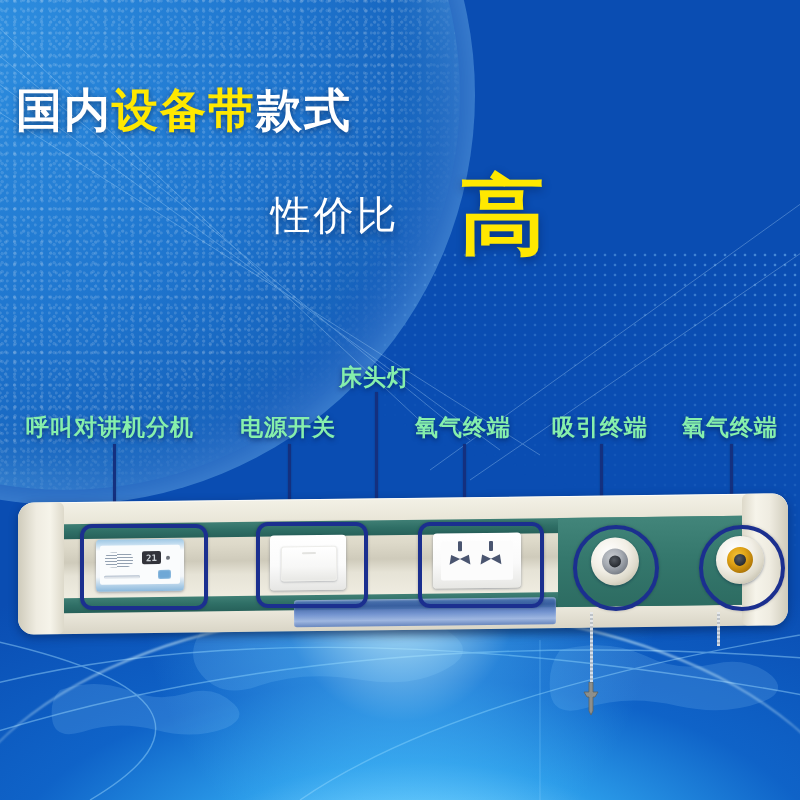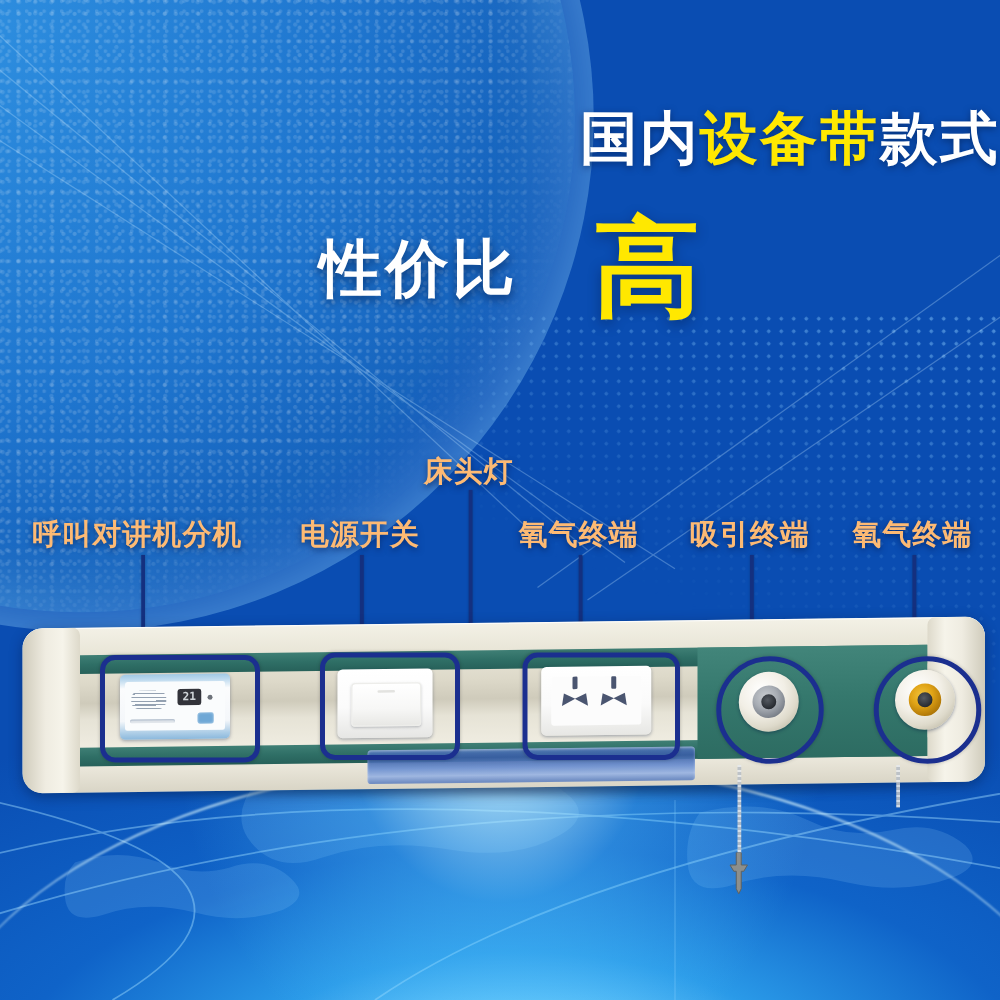--- a/index.html
+++ b/index.html
@@ -56,46 +56,46 @@
   .dots{
     position:absolute;right:0;top:250px;width:420px;height:300px;
     background-image:radial-gradient(circle, rgba(140,205,255,.55) 0 1.5px, rgba(0,0,0,0) 1.6px);
     background-size:10px 10px;
     -webkit-mask-image:linear-gradient(200deg, rgba(0,0,0,.9), rgba(0,0,0,0) 72%);
             mask-image:linear-gradient(200deg, rgba(0,0,0,.9), rgba(0,0,0,0) 72%);
   }
   .rays{position:absolute;inset:0;}
 
   
-  .headline{position:absolute;left:16px;right:0;top:80px;text-align:right;pointer-events:none;}
+  .headline{position:absolute;left:16px;right:0;top:80px;text-align:left;pointer-events:none;}
   .line1{
     font-size:46px;font-weight:bold;letter-spacing:2px;color:#ffffff;
     text-shadow:0 2px 6px rgba(0,25,70,.55);
     white-space:nowrap;
   }
   .line1 .hl{color:#ffe800;}
   .line2wrap{
     position:absolute;left:0;right:0;top:95px;
     display:flex;align-items:center;justify-content:center;gap:60px;
   }
   .line2{
-    font-size:50px;font-weight:bold;letter-spacing:3px;color:#ffffff;
+    font-size:40px;font-weight:normal;letter-spacing:3px;color:#ffffff;
     text-shadow:0 3px 8px rgba(0,25,70,.6);
   }
   .big-gao{
     font-size:86px;font-weight:bold;color:#ffe800;line-height:.95;
     text-shadow:0 3px 10px rgba(0,25,70,.45);
   }
 
   
   .labels{position:absolute;left:0;top:0;width:800px;height:800px;}
   .callout{position:absolute;}
   .callout .txt{
     position:absolute;transform:translateX(-50%);
-    font-size:23px;font-weight:bold;color:#fdba74;white-space:nowrap;
+    font-size:23px;font-weight:bold;color:#86efac;white-space:nowrap;
     letter-spacing:1px;text-shadow:0 2px 5px rgba(0,30,85,.7);
   }
   .leader{
     position:absolute;width:3px;background:#14307f;
     box-shadow:0 0 2px rgba(0,0,0,.25);
   }
 
   
   .panel-wrap{position:absolute;left:18px;top:498px;width:770px;height:140px;}
   .panel-shadow{

